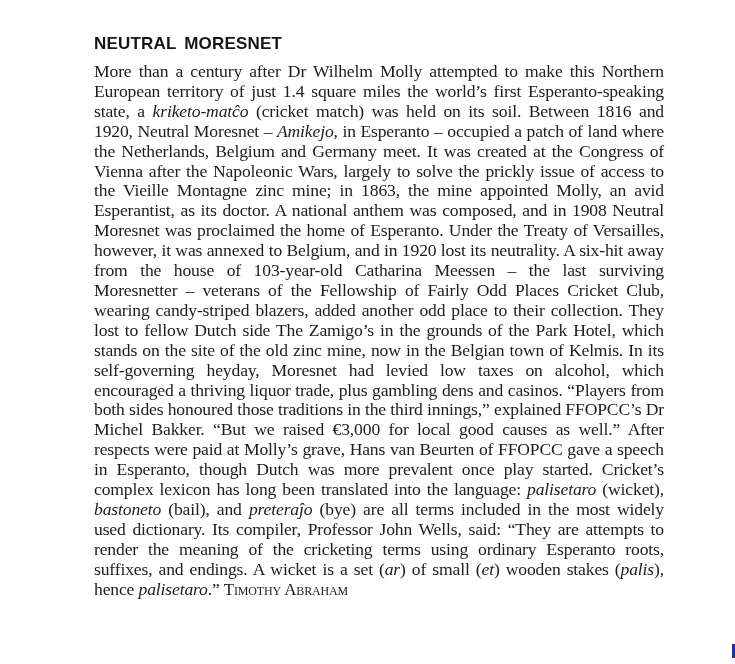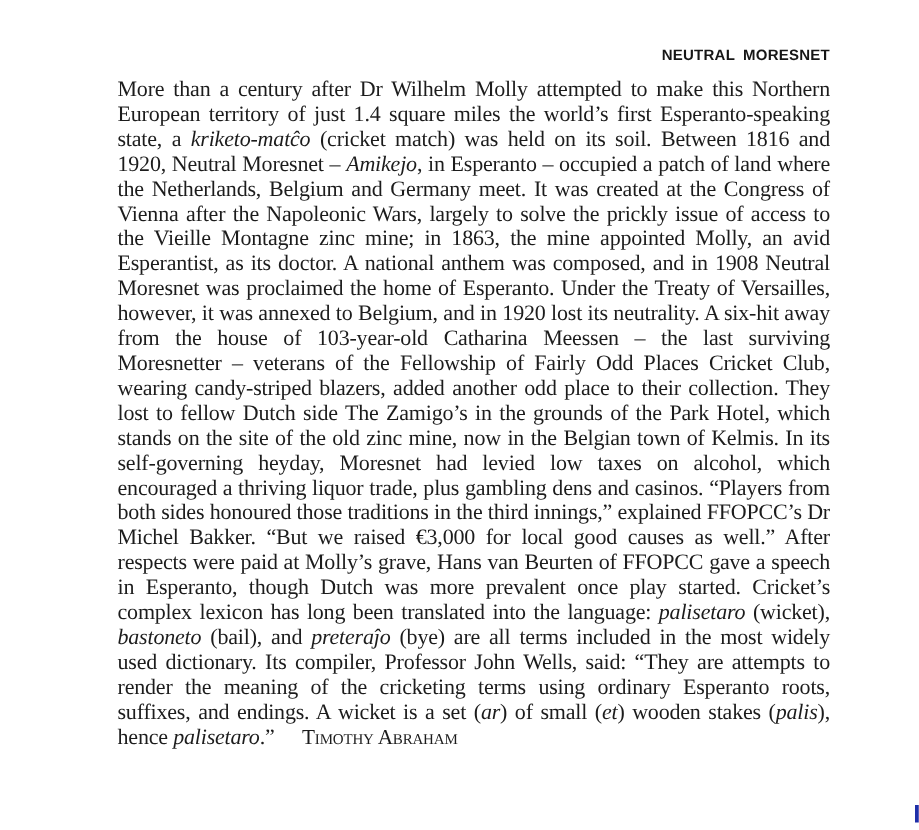--- a/index.html
+++ b/index.html
@@ -16,42 +16,42 @@
     .article {
       position: absolute;
       left: 94px;
       top: 34px;
       width: 570px;
       color: #1a1a1a;
     }
     .title {
       font-family: "Liberation Sans", sans-serif;
       font-weight: bold;
-      font-size: 12px;
-      text-align: right;
+      font-size: 17px;
+      text-align: left;
       letter-spacing: 0.2px;
       word-spacing: 3px;
       margin: 0 0 8px 0;
       line-height: 20px;
       color: #161616;
     }
     .body-text {
       font-family: "Liberation Serif", serif;
       font-size: 17.6px;
       line-height: 19.9px;
       text-align: justify;
       margin: 0;
       color: #1c1c1c;
       letter-spacing: -0.15px;
     }
     .body-text em {
     }
     .byline {
       font-variant: small-caps;
-      margin-left: 22px;
+      margin-left: 4px;
       font-size: 17px;
     }
     .corner-mark {
       position: absolute;
       right: 0;
       bottom: 6px;
       width: 3px;
       height: 14px;
       background: #1f2fa8;
     }

